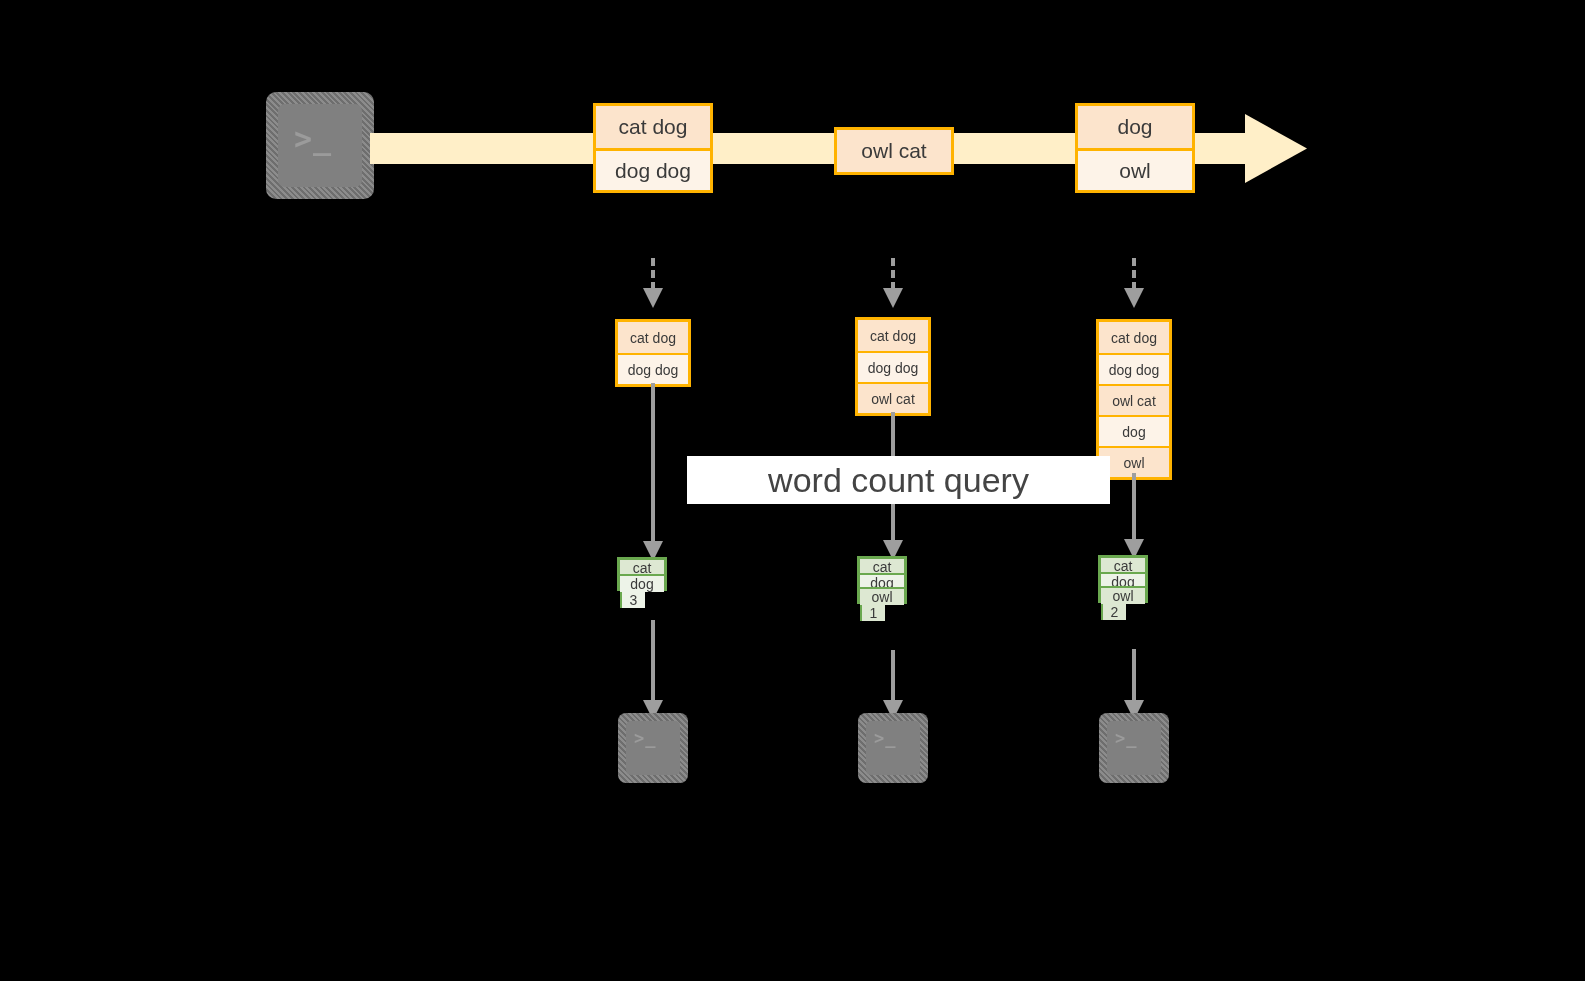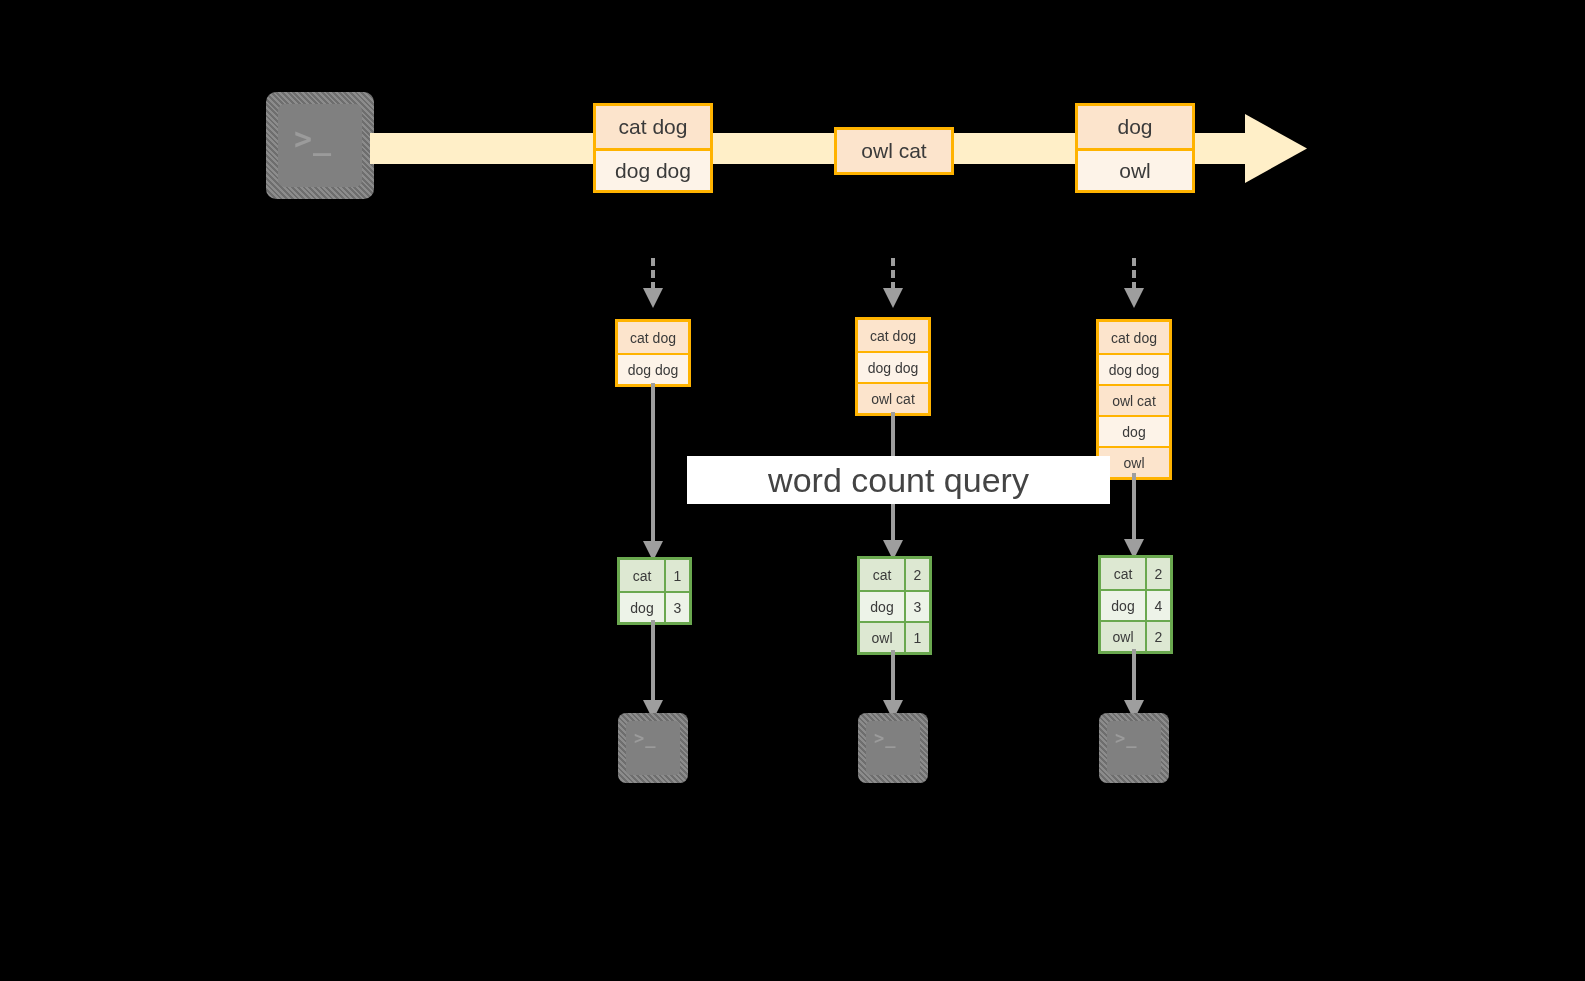--- a/index.html
+++ b/index.html
@@ -107,22 +107,23 @@
   .gbox {
     position: absolute;
     box-sizing: border-box;
     border: 3px solid #6AA84F;
     background: #EDF3E8;
     display: flex;
     flex-direction: column;
   }
   .grow {
     display: flex;
-    height: 31px;
-    box-sizing: border-box;
+    height: 14px;
+    box-sizing: border-box;
+    flex-direction: column;
   }
   .grow + .grow { border-top: 2px solid #6AA84F; }
   .grow.dark .gcell { background: #DDE8D2; }
   .grow.light .gcell { background: #EDF3E8; }
   .gcell {
     box-sizing: border-box;
     display: flex;
     align-items: center;
     justify-content: center;
     color: #3a3a3a;

